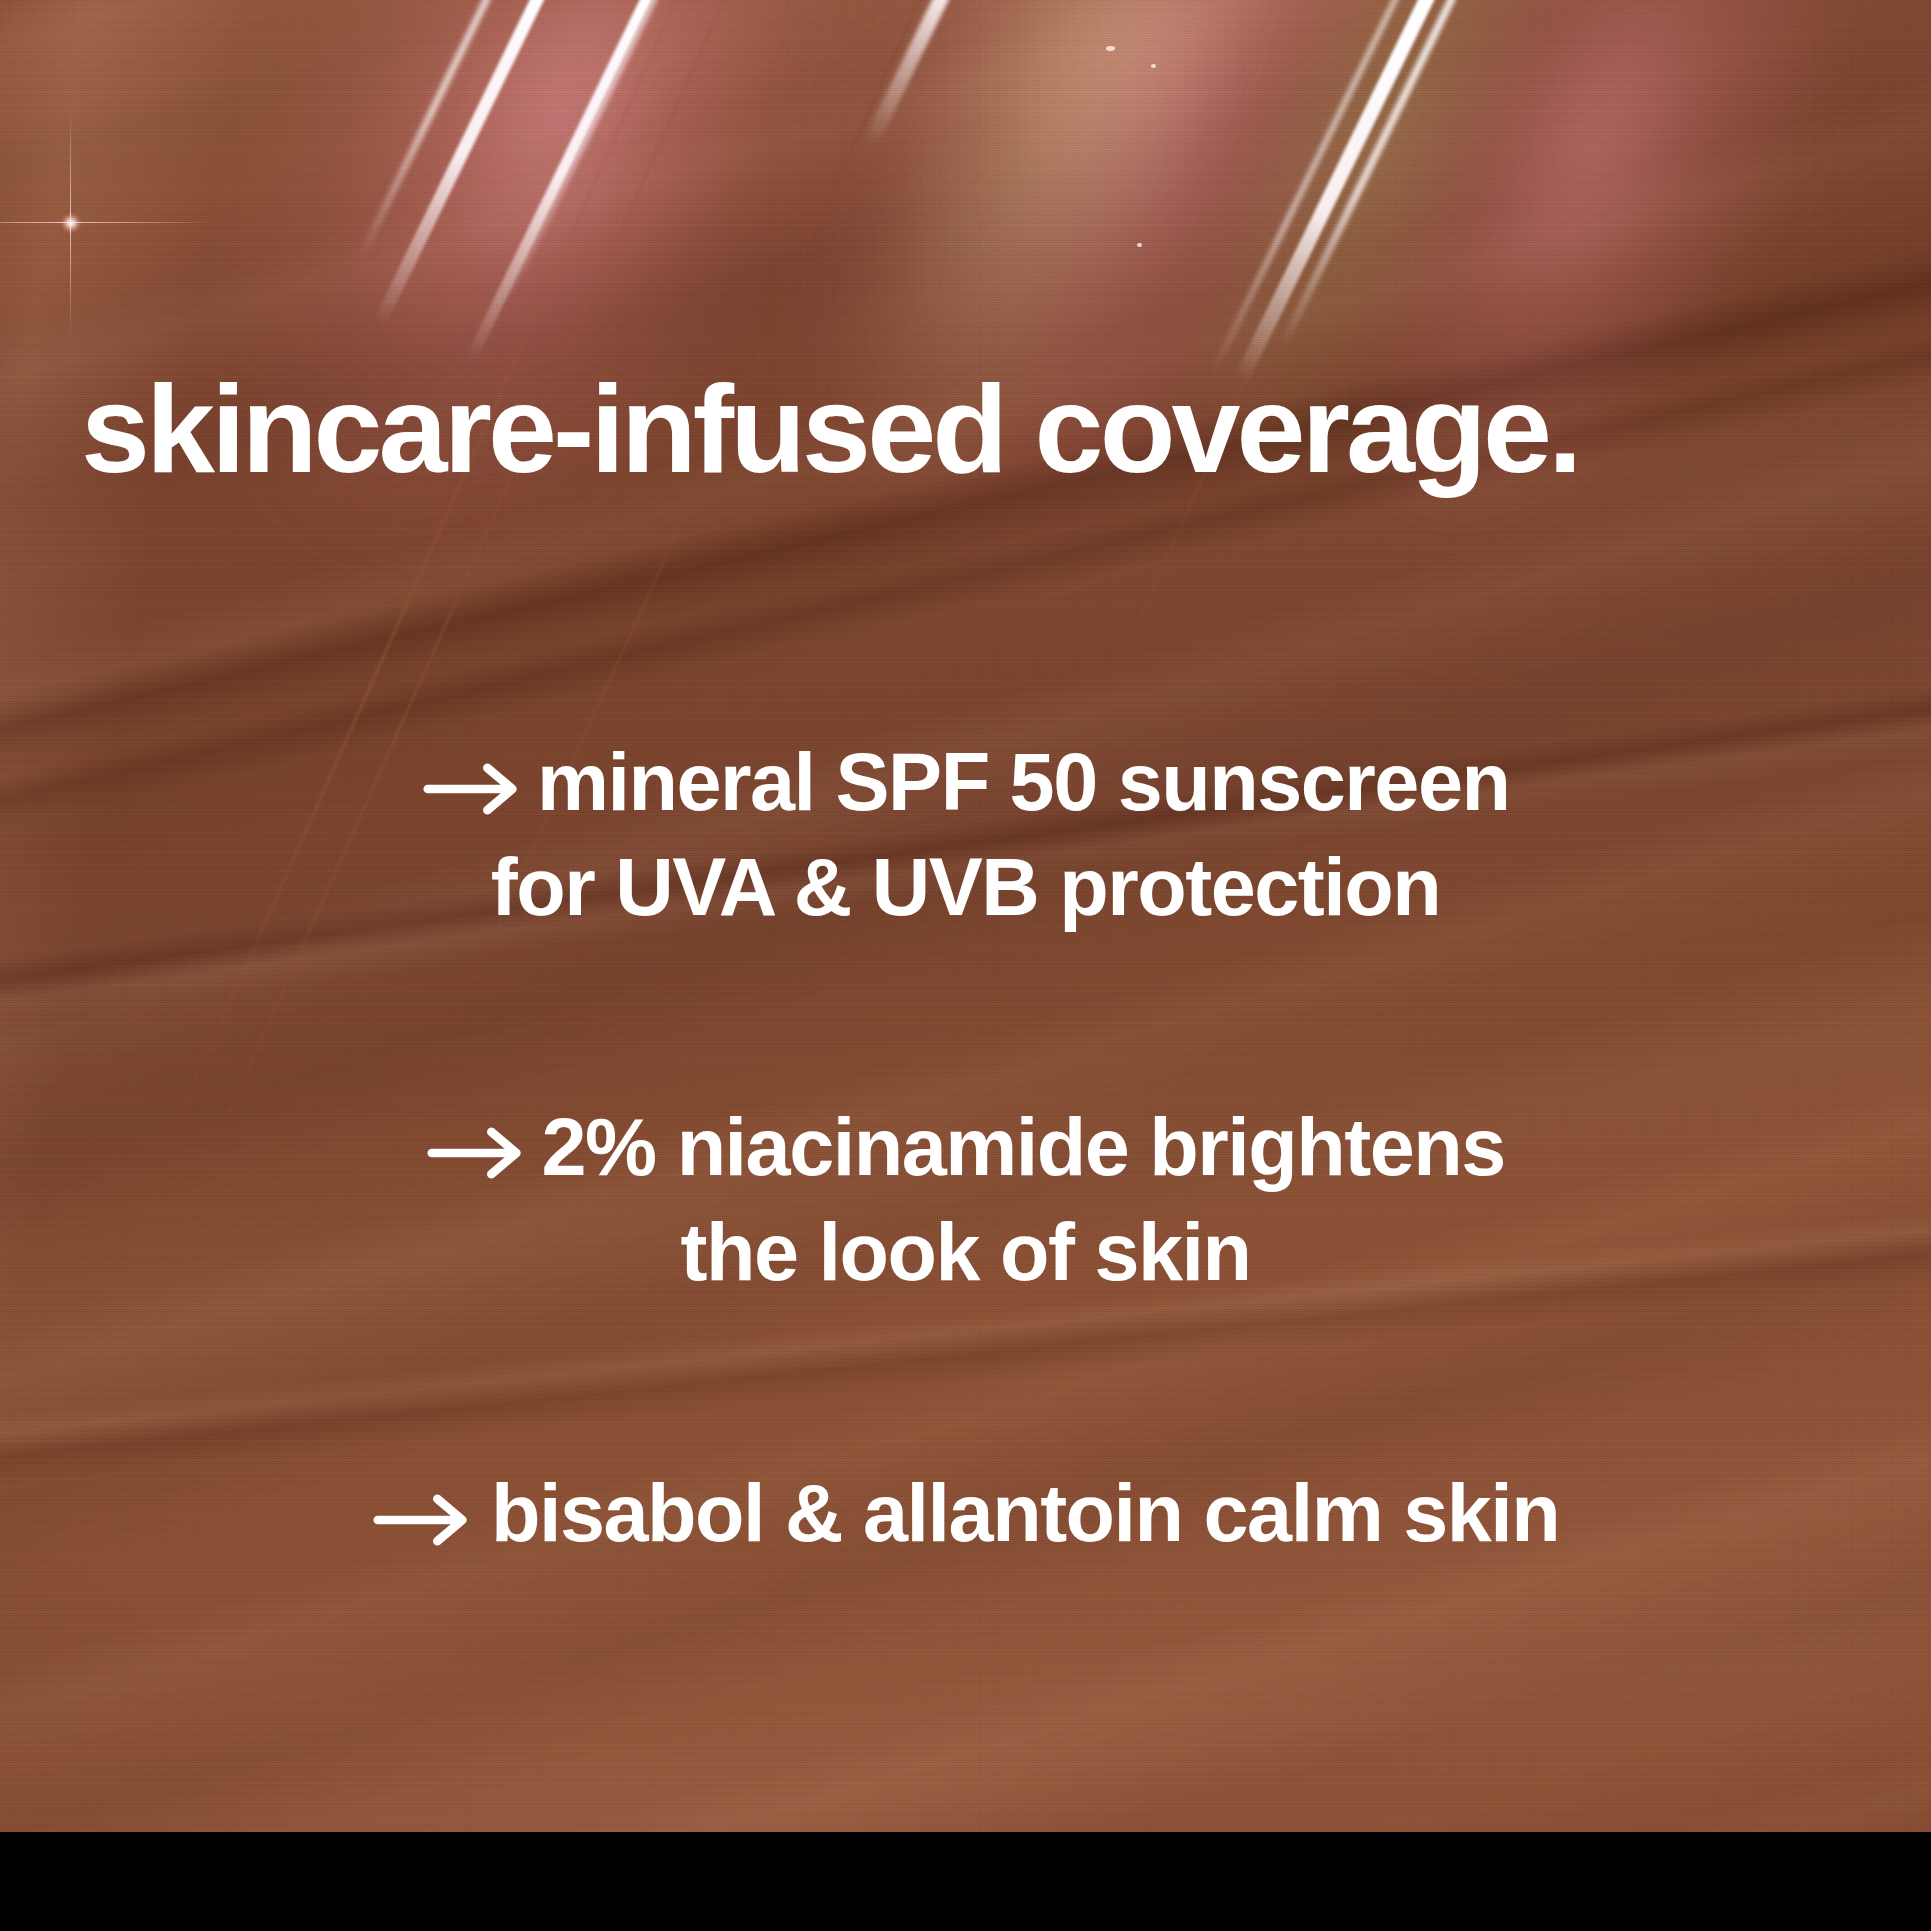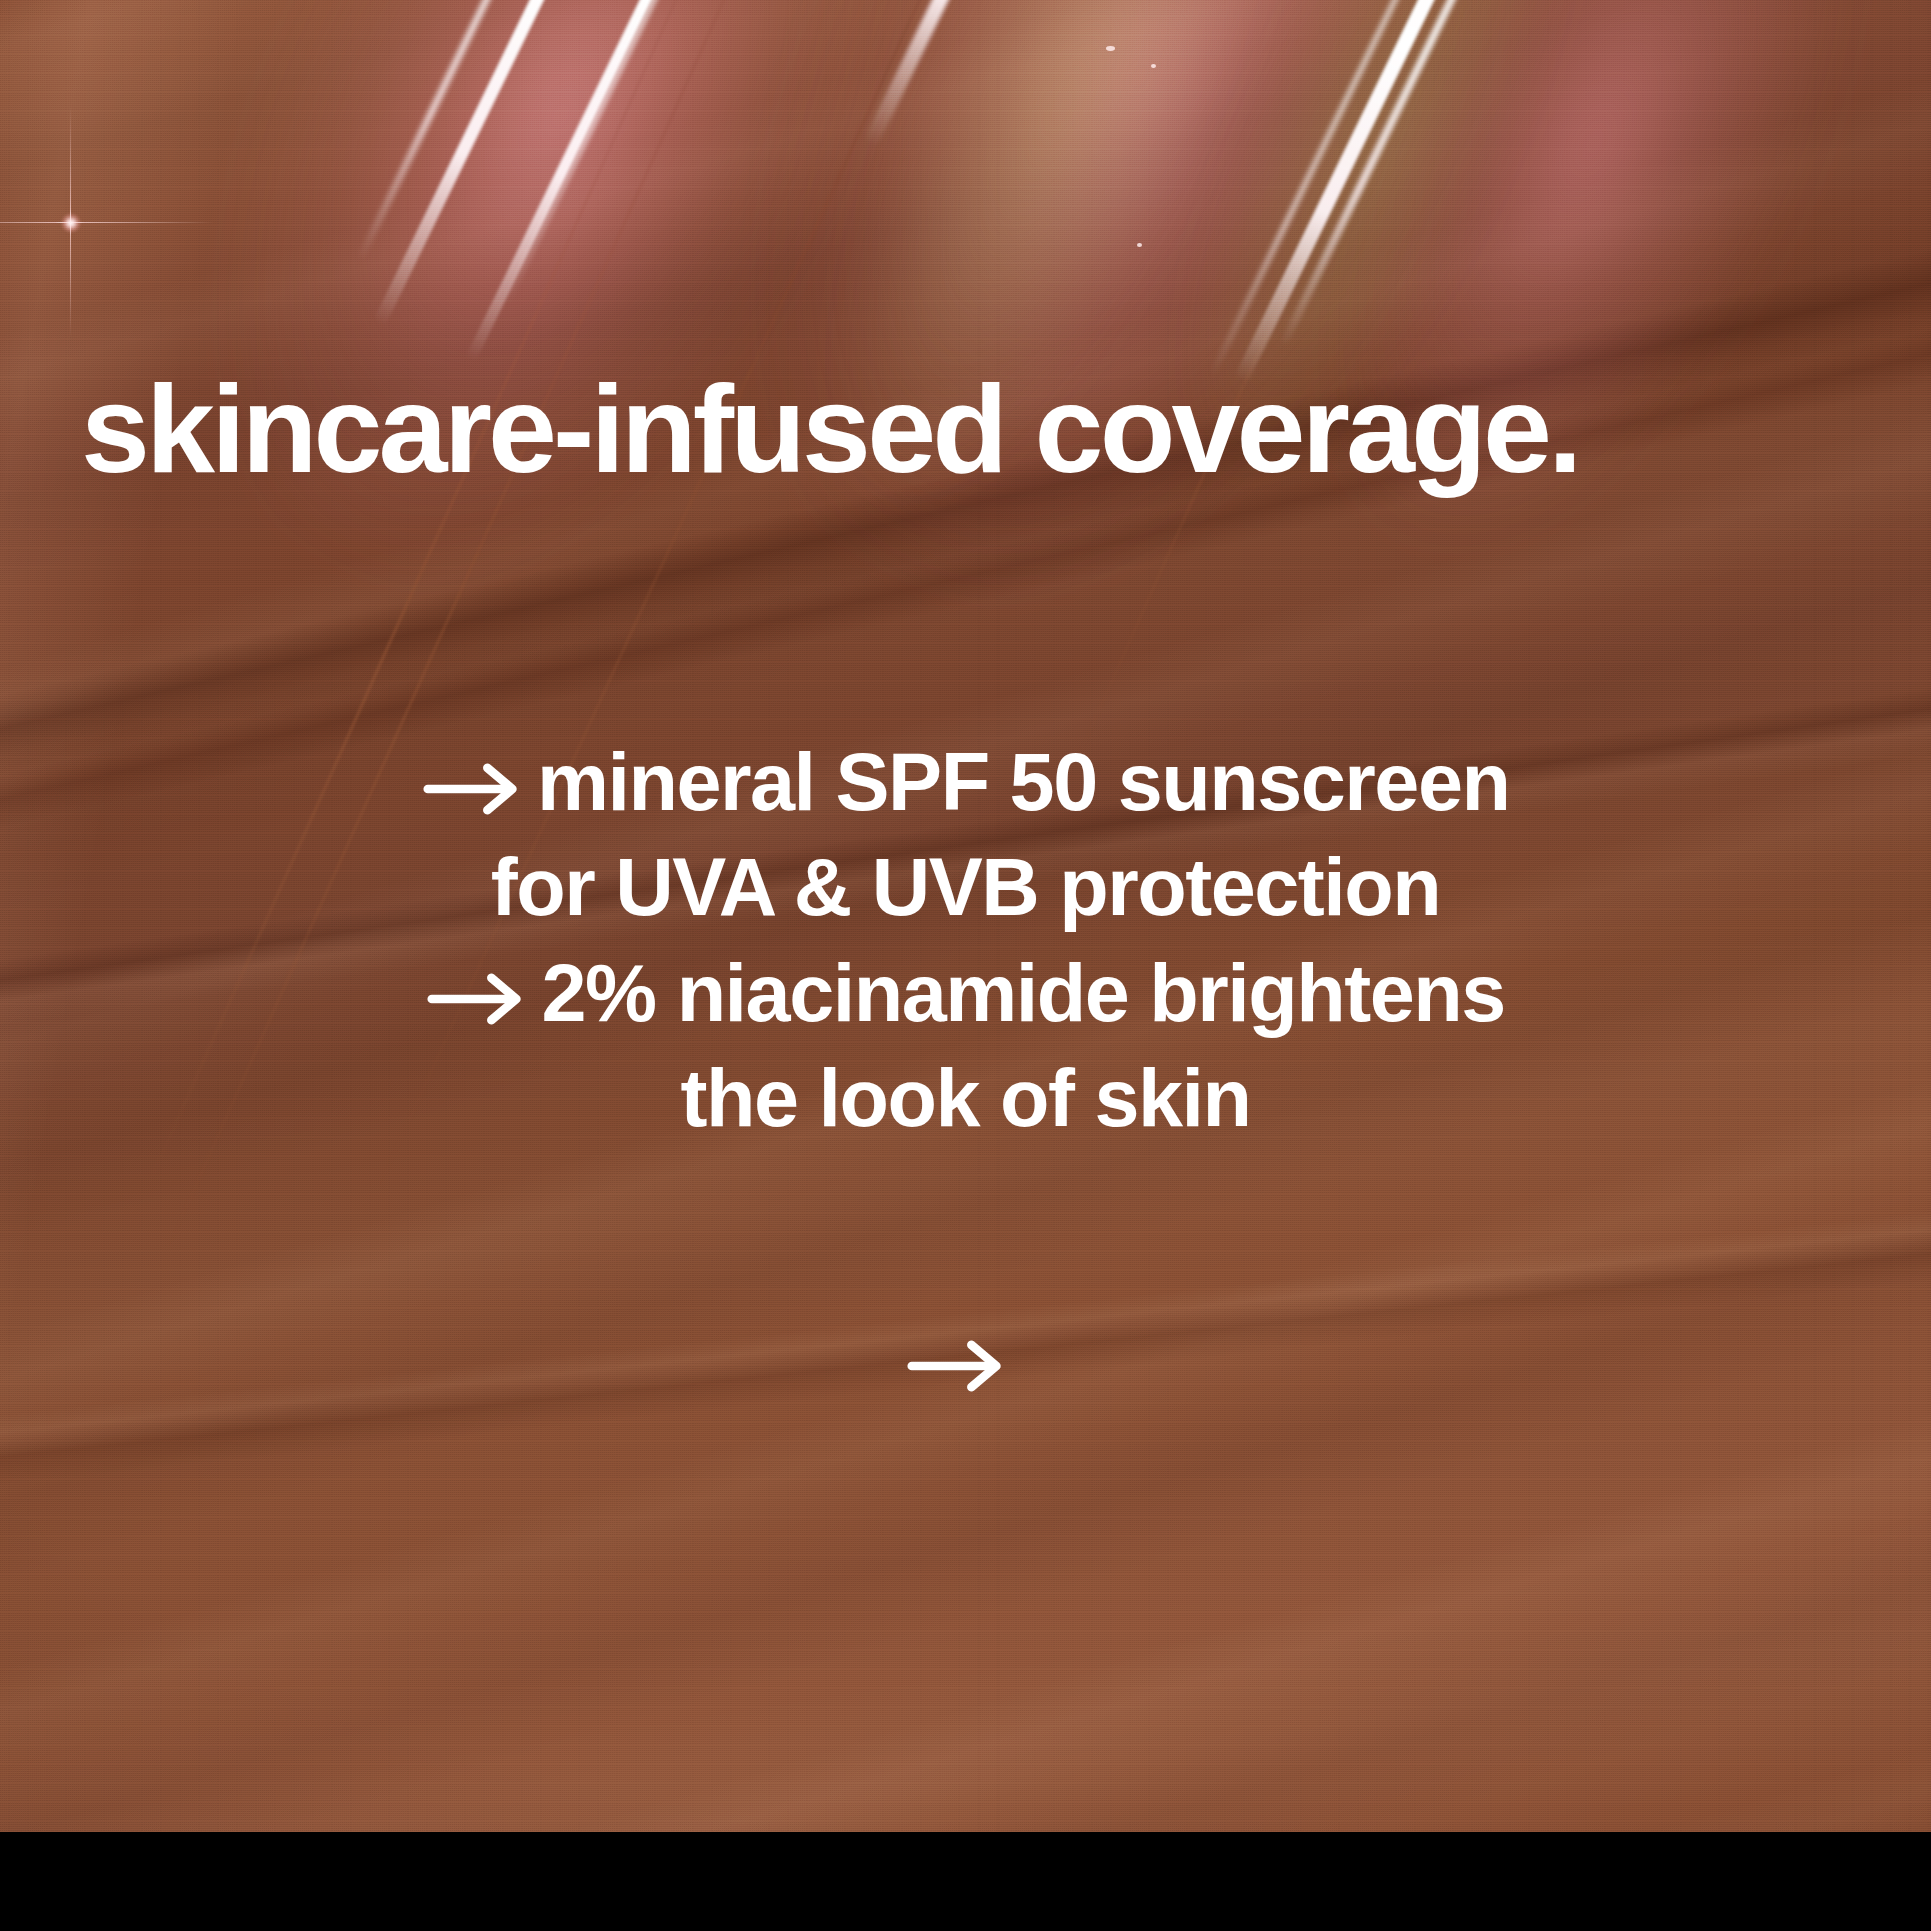--- a/index.html
+++ b/index.html
@@ -272,21 +272,21 @@
     color:#ffffff;
     font-family:"Liberation Sans", sans-serif;
     font-weight:700;
     font-size:81px;
     line-height:1.30;
     letter-spacing:-1.5px;
   }
   .bullet .line { display:block; white-space:nowrap; }
 
   .b1 { margin-top:16px; }
-  .b2 { }
+  .b2 { margin-top:154px; }
   .b3 { margin-top:156px; }
 
   
   .arrow {
     display:inline-block;
     width:100px;
     height:50px;
     vertical-align:-3.9px;
     margin-right:15.4px;
   }
@@ -379,20 +379,20 @@
 
       <div class="bullet b3">
         <span class="line">
           <span class="arrow">
             <svg viewBox="0 0 104 52" xmlns="http://www.w3.org/2000/svg" aria-hidden="true">
               <g fill="none" stroke="#ffffff" stroke-width="9" stroke-linecap="round" stroke-linejoin="round">
                 <line x1="6" y1="26" x2="92" y2="26"></line>
                 <polyline points="68,4 94,26 68,48"></polyline>
               </g>
             </svg>
-          </span>
+          </span><span>bisabol &amp; allantoin calm skin</span>
         </span>
       </div>
 
     </div>
   </div>
 </div>
 
 
 </body></html>

